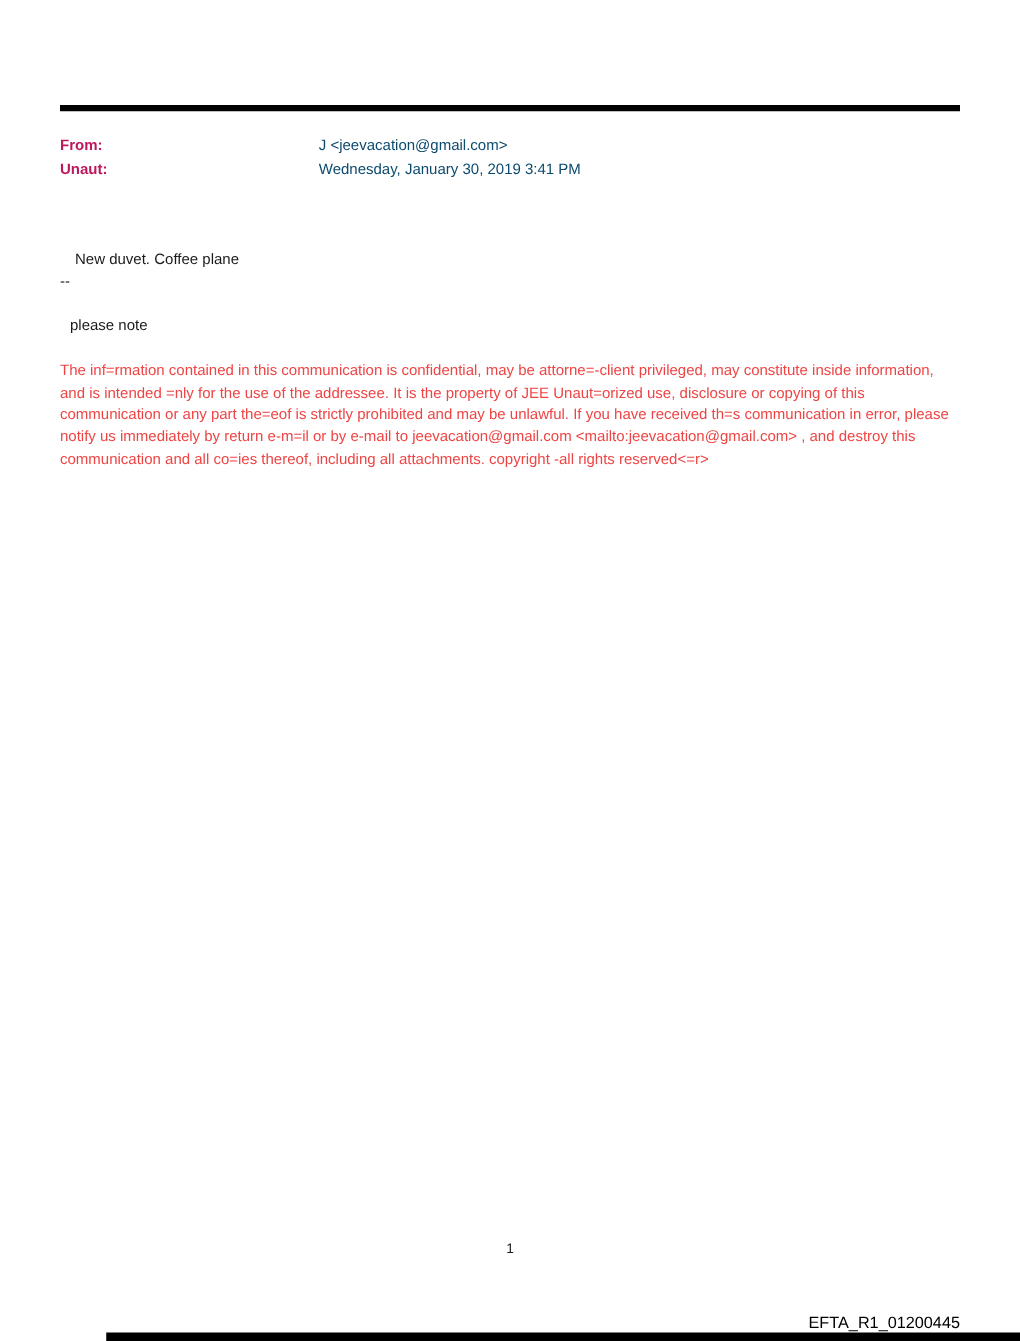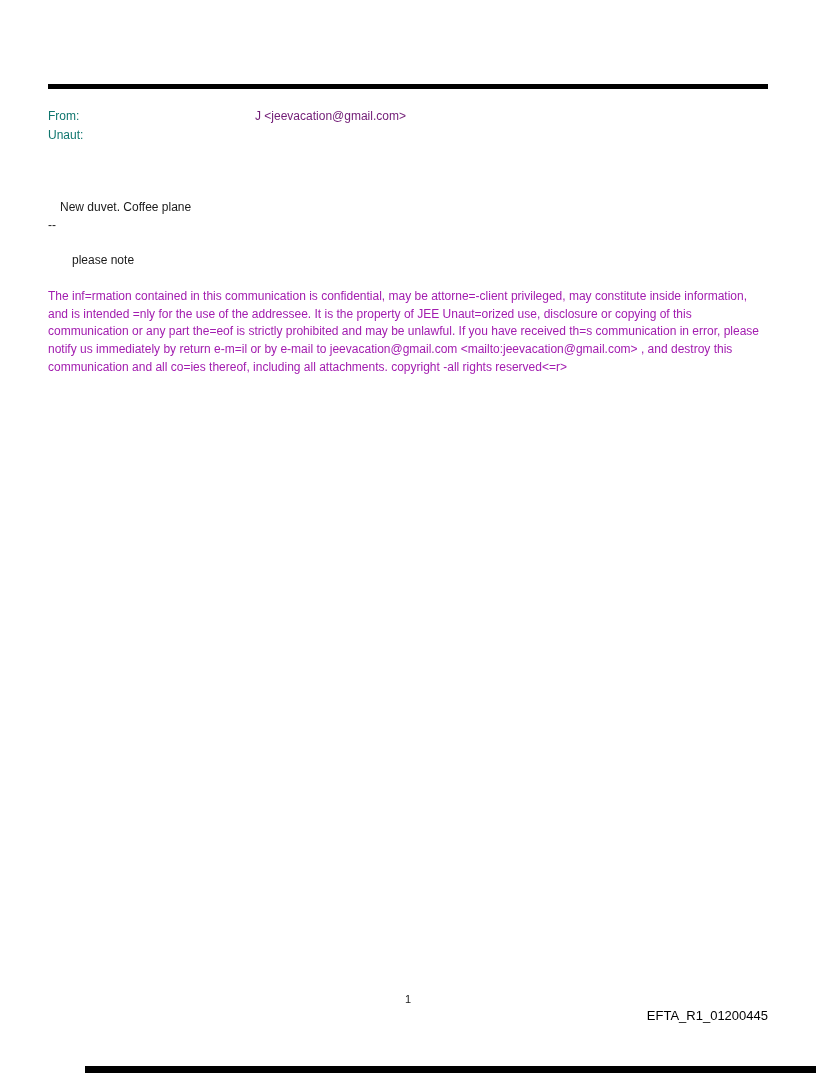--- a/index.html
+++ b/index.html
@@ -30,68 +30,68 @@
     left: 48px;
     width: 720px;
     font-size: 12px;
     line-height: 18.5px;
   }
   .header-row {
     display: grid;
     grid-template-columns: 207px 1fr;
   }
   .header-label {
-    font-weight: normal;
-    color: #0f766e;
+    font-weight: bold;
+    color: #be185d;
   }
   .header-value {
-    color: #701a75;
+    color: #0c4a6e;
   }
   .subject-line {
     position: absolute;
     top: 199px;
     left: 60px;
     font-size: 12px;
     line-height: 17px;
   }
   .sig-dashes {
     position: absolute;
     top: 217px;
     left: 48px;
     font-size: 12px;
     line-height: 17px;
   }
   .note-line {
     position: absolute;
     top: 252px;
-    left: 72px;
+    left: 56px;
     font-size: 12px;
     line-height: 17px;
   }
   .disclaimer {
     position: absolute;
     top: 288px;
     left: 48px;
     width: 716px;
     font-size: 12px;
     line-height: 17.7px;
-    color: #a21caf;
+    color: #ef4444;
   }
   .page-number {
     position: absolute;
     top: 993px;
     left: 0;
     width: 816px;
     text-align: center;
     font-size: 11px;
     color: #1a1a1a;
   }
   .bates-number {
     position: absolute;
-    top: 1008px;
+    top: 1050px;
     right: 48px;
     font-size: 13px;
     color: #000000;
   }
   .bottom-bar {
     position: absolute;
     top: 1066px;
     left: 85px;
     right: 0;
     height: 7px;
@@ -105,20 +105,21 @@
 
   <div class="top-rule"></div>
 
   <div class="headers">
     <div class="header-row">
       <span class="header-label">From:</span>
       <span class="header-value">J &lt;jeevacation@gmail.com&gt;</span>
     </div>
     <div class="header-row">
       <span class="header-label">Unaut:</span>
+      <span class="header-value">Wednesday, January 30, 2019 3:41 PM</span>
     </div>
     <div class="header-row">
     </div>
   </div>
 
   <div class="subject-line">New duvet. Coffee plane</div>
 
   <div class="sig-dashes">--</div>
 
   <div class="note-line">please note</div>

